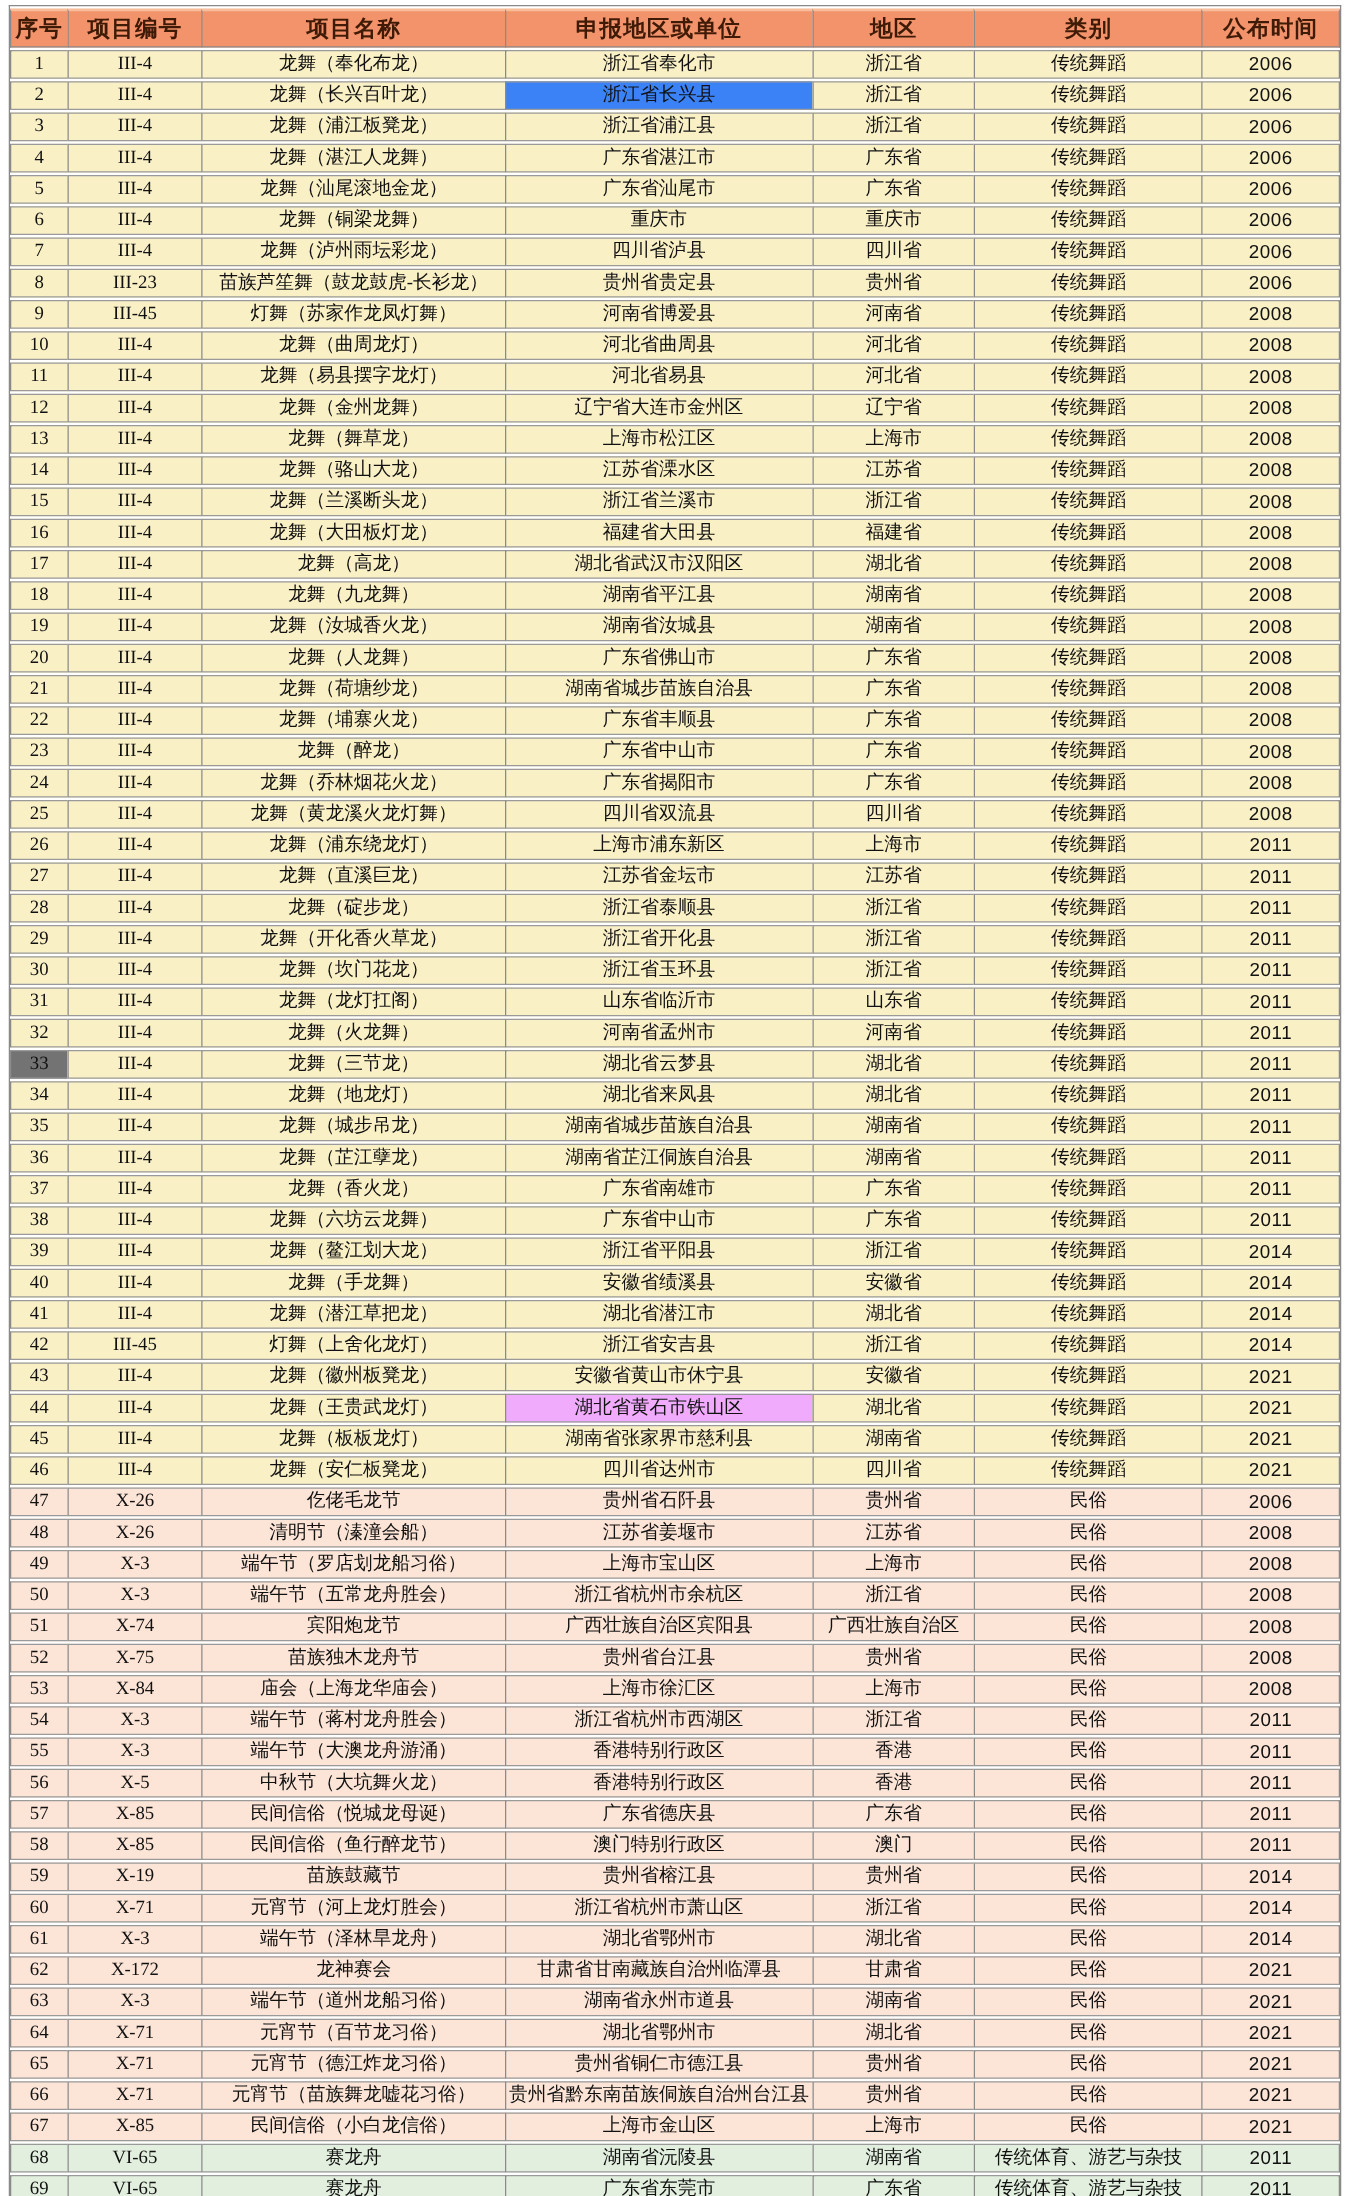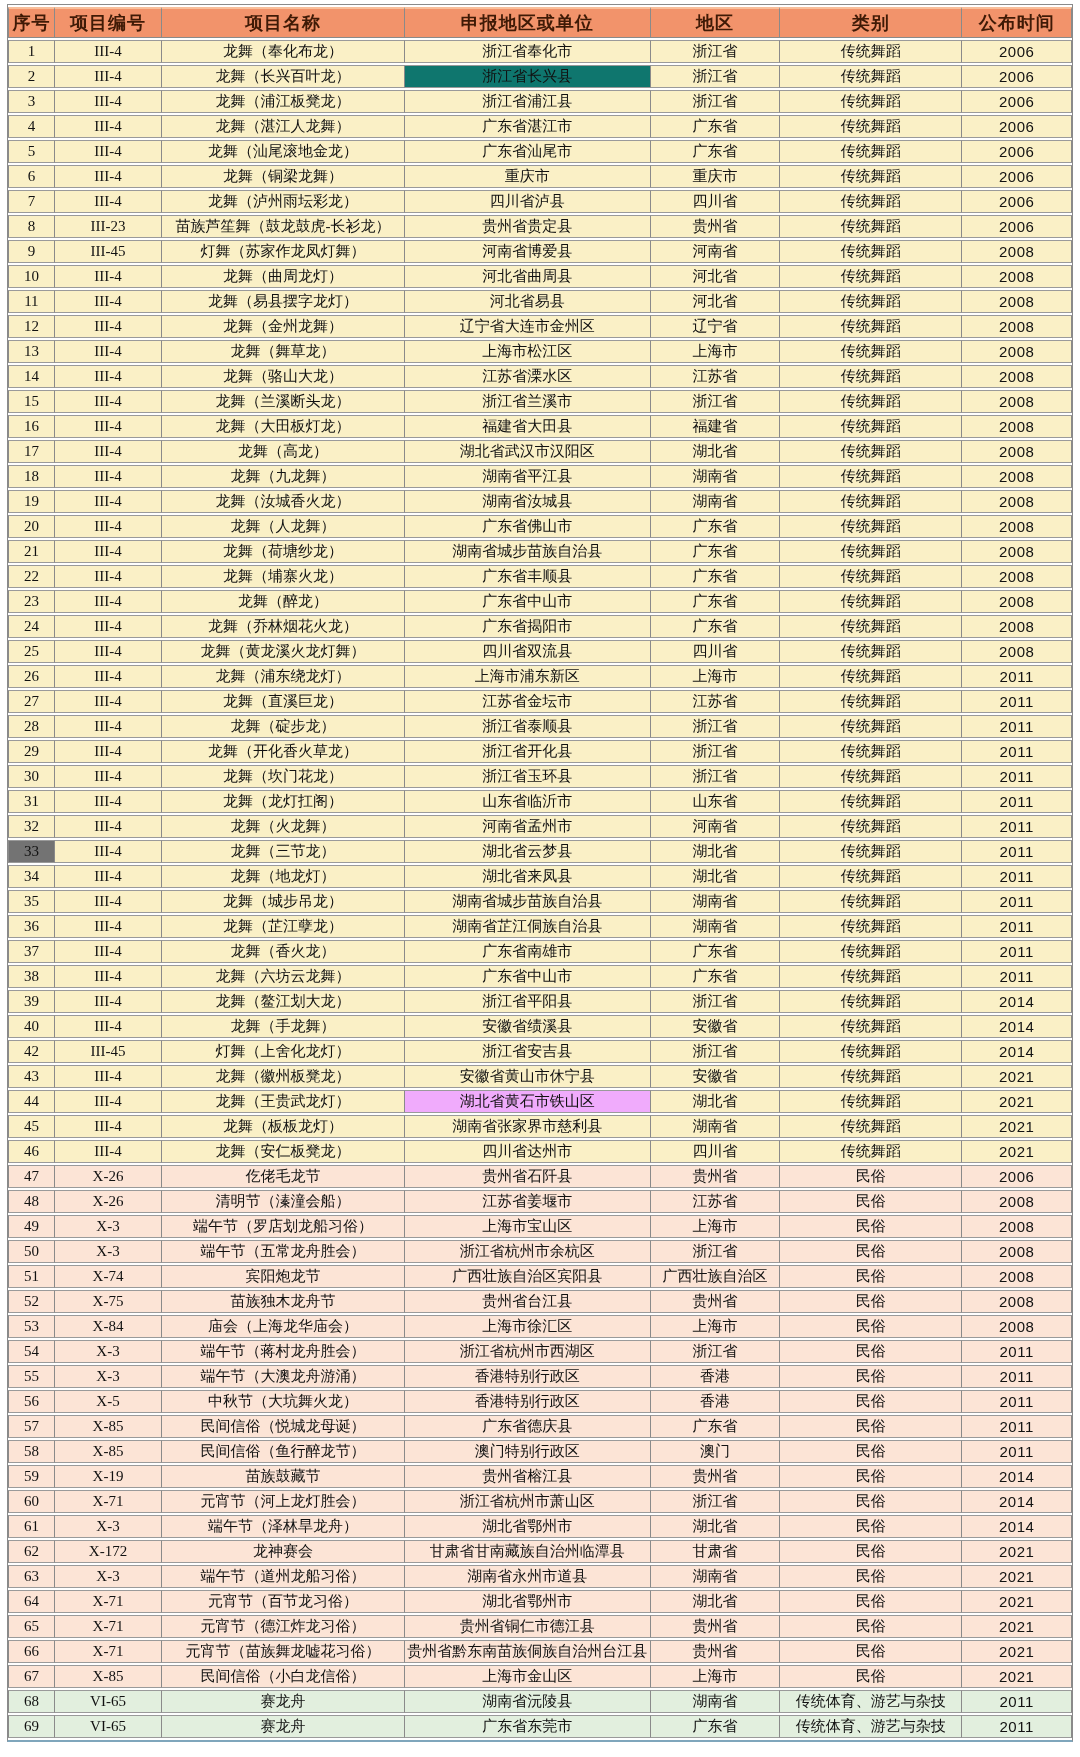--- a/index.html
+++ b/index.html
@@ -100,21 +100,21 @@
     <td class="name" style="background-color: rgb(250, 240, 198);">龙舞（奉化布龙）</td>
     <td class="unit" style="background-color: rgb(250, 240, 198);">浙江省奉化市</td>
     <td class="reg" style="background-color: rgb(250, 240, 198);">浙江省</td>
     <td class="cat" style="background-color: rgb(250, 240, 198);">传统舞蹈</td>
     <td class="year" style="background-color: rgb(250, 240, 198);">2006</td>
   </tr>
         <tr>
     <td class="seq" style="background-color: rgb(250, 240, 198);">2</td>
     <td class="pid" style="background-color: rgb(250, 240, 198);">III-4</td>
     <td class="name" style="background-color: rgb(250, 240, 198);">龙舞（长兴百叶龙）</td>
-    <td class="unit" style="background-color: #0f766e; margin-left: 39px;">浙江省长兴县</td>
+    <td class="unit" style="background-color: #3b82f6; margin-left: 39px;">浙江省长兴县</td>
     <td class="reg" style="background-color: rgb(250, 240, 198);">浙江省</td>
     <td class="cat" style="background-color: rgb(250, 240, 198);">传统舞蹈</td>
     <td class="year" style="background-color: rgb(250, 240, 198);">2006</td>
   </tr>
         <tr>
     <td class="seq" style="background-color: rgb(250, 240, 198);">3</td>
     <td class="pid" style="background-color: rgb(250, 240, 198);">III-4</td>
     <td class="name" style="background-color: rgb(250, 240, 198);">龙舞（浦江板凳龙）</td>
     <td class="unit" style="background-color: rgb(250, 240, 198);">浙江省浦江县</td>
     <td class="reg" style="background-color: rgb(250, 240, 198);">浙江省</td>
@@ -444,20 +444,29 @@
     <td class="reg" style="background-color: rgb(250, 240, 198);">浙江省</td>
     <td class="cat" style="background-color: rgb(250, 240, 198);">传统舞蹈</td>
     <td class="year" style="background-color: rgb(250, 240, 198);">2014</td>
   </tr>
         <tr>
     <td class="seq" style="background-color: rgb(250, 240, 198);">40</td>
     <td class="pid" style="background-color: rgb(250, 240, 198);">III-4</td>
     <td class="name" style="background-color: rgb(250, 240, 198);">龙舞（手龙舞）</td>
     <td class="unit" style="background-color: rgb(250, 240, 198);">安徽省绩溪县</td>
     <td class="reg" style="background-color: rgb(250, 240, 198);">安徽省</td>
+    <td class="cat" style="background-color: rgb(250, 240, 198);">传统舞蹈</td>
+    <td class="year" style="background-color: rgb(250, 240, 198);">2014</td>
+  </tr>
+        <tr>
+    <td class="seq" style="background-color: rgb(250, 240, 198);">41</td>
+    <td class="pid" style="background-color: rgb(250, 240, 198);">III-4</td>
+    <td class="name" style="background-color: rgb(250, 240, 198);">龙舞（潜江草把龙）</td>
+    <td class="unit" style="background-color: rgb(250, 240, 198);">湖北省潜江市</td>
+    <td class="reg" style="background-color: rgb(250, 240, 198);">湖北省</td>
     <td class="cat" style="background-color: rgb(250, 240, 198);">传统舞蹈</td>
     <td class="year" style="background-color: rgb(250, 240, 198);">2014</td>
   </tr>
         <tr>
     <td class="seq" style="background-color: rgb(250, 240, 198);">42</td>
     <td class="pid" style="background-color: rgb(250, 240, 198);">III-45</td>
     <td class="name" style="background-color: rgb(250, 240, 198);">灯舞（上舍化龙灯）</td>
     <td class="unit" style="background-color: rgb(250, 240, 198);">浙江省安吉县</td>
     <td class="reg" style="background-color: rgb(250, 240, 198);">浙江省</td>
     <td class="cat" style="background-color: rgb(250, 240, 198);">传统舞蹈</td>

